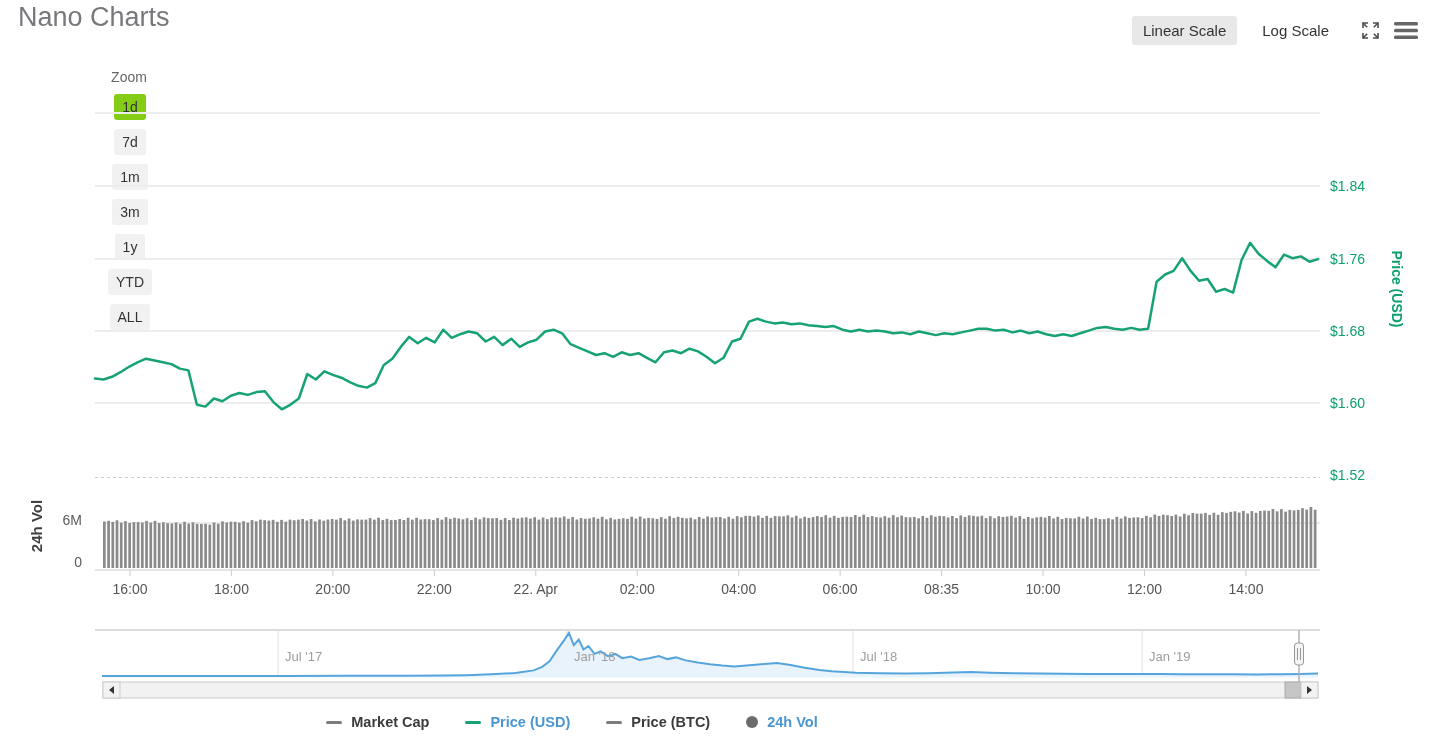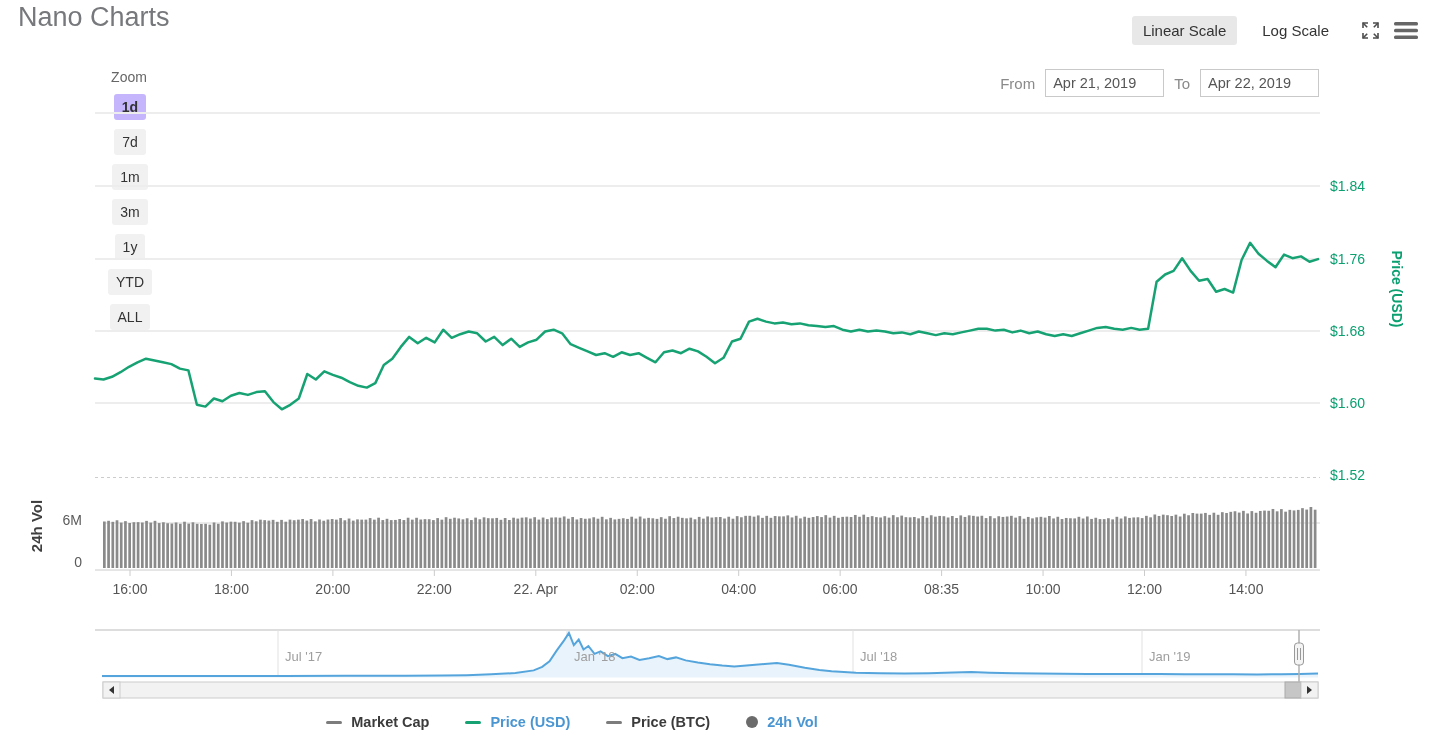--- a/index.html
+++ b/index.html
@@ -10,21 +10,21 @@
   #scale-row{top:16px;right:24px;display:flex;align-items:center;gap:14px;}
   .scale-btn{font-size:15px;color:#333;padding:6px 11px;border-radius:3px;cursor:pointer;}
   .scale-btn.sel{background:#e8e8e8;}
   #top-icons{display:flex;align-items:center;gap:13px;margin-left:6px;}
   #toolbar{top:69px;left:0;width:1442px;height:28px;}
   #zoom-group{position:absolute;left:108px;top:0;display:flex;align-items:center;gap:9px;flex-direction:column;}
   #zoom-label{font-size:14px;color:#666;margin-right:2px;}
   .range-btn{font-size:14px;color:#333;background:#f1f1f1;border:none;border-radius:3px;
              padding:5px 8px;min-width:20px;text-align:center;cursor:pointer;
              font-family:"Liberation Sans","DejaVu Sans",sans-serif;}
-  .range-btn.active{background:#c4b5fd;font-weight:bold;}
+  .range-btn.active{background:#84cc16;font-weight:normal;}
   #fromto-group{position:absolute;right:123px;top:0;display:flex;align-items:center;gap:10px;}
   .ft-label{font-size:15px;color:#8a8a8a;}
   .ft-input{width:103px;height:24px;border:1px solid #c9c9c9;font-size:14.5px;color:#555;
             padding:1px 7px;font-family:"Liberation Sans","DejaVu Sans",sans-serif;}
   .ylab{position:absolute;font-size:14px;color:#0ca071;transform:translateY(-50%);}
   .vlab{position:absolute;font-size:14px;color:#5a5a5a;width:44px;text-align:right;transform:translateY(-50%);}
   .xlab{position:absolute;font-size:14px;color:#555;width:84px;text-align:center;top:581px;}
   .navlab{position:absolute;font-size:13px;color:#9e9e9e;top:649px;}
   #price-axis-title{left:1397px;top:289px;transform:translate(-50%,-50%) rotate(90deg);
                     font-size:14px;font-weight:bold;color:#0ca071;white-space:nowrap;}
@@ -71,26 +71,20 @@
   <div id="zoom-group">
     <span id="zoom-label">Zoom</span>
   <button class="range-btn active">1d</button>
       <button class="range-btn">7d</button>
       <button class="range-btn">1m</button>
       <button class="range-btn">3m</button>
       <button class="range-btn">1y</button>
       <button class="range-btn">YTD</button>
       <button class="range-btn">ALL</button>
     </div>
-  <div id="fromto-group">
-    <span class="ft-label">From</span>
-    <input class="ft-input" value="Apr 21, 2019" style="">
-    <span class="ft-label">To</span>
-    <input class="ft-input" value="Apr 22, 2019" style="">
-  </div>
 </div>
 
 <svg class="abs" id="chart-svg" width="1442" height="753" viewBox="0 0 1442 753" style="left:0;top:0;">
     <line x1="95" y1="113" x2="1320" y2="113" stroke="#ededed" stroke-width="2"></line>
     <line x1="95" y1="186" x2="1320" y2="186" stroke="#ededed" stroke-width="2"></line>
     <line x1="95" y1="259" x2="1320" y2="259" stroke="#ededed" stroke-width="2"></line>
     <line x1="95" y1="331" x2="1320" y2="331" stroke="#ededed" stroke-width="2"></line>
     <line x1="95" y1="403" x2="1320" y2="403" stroke="#ededed" stroke-width="2"></line>
     <line x1="95" y1="477.5" x2="1320" y2="477.5" stroke="#ccc" stroke-width="1" stroke-dasharray="3,3"></line>
     <line x1="103" y1="523" x2="1320" y2="523" stroke="#e4e4e4" stroke-width="1.5"></line>

